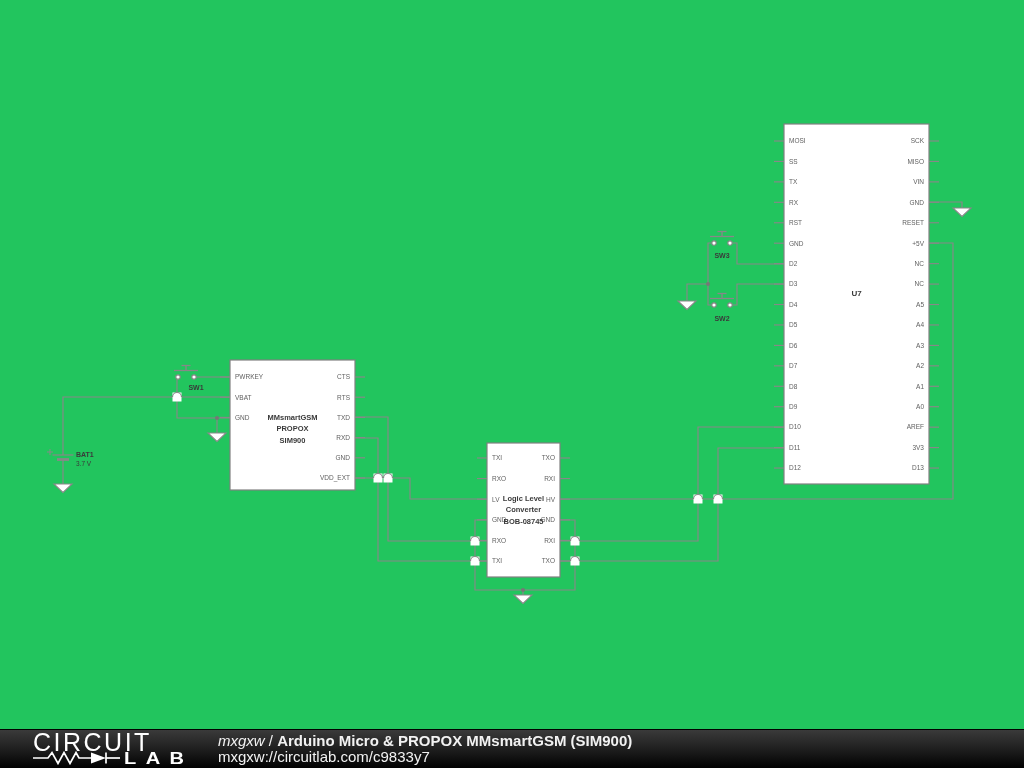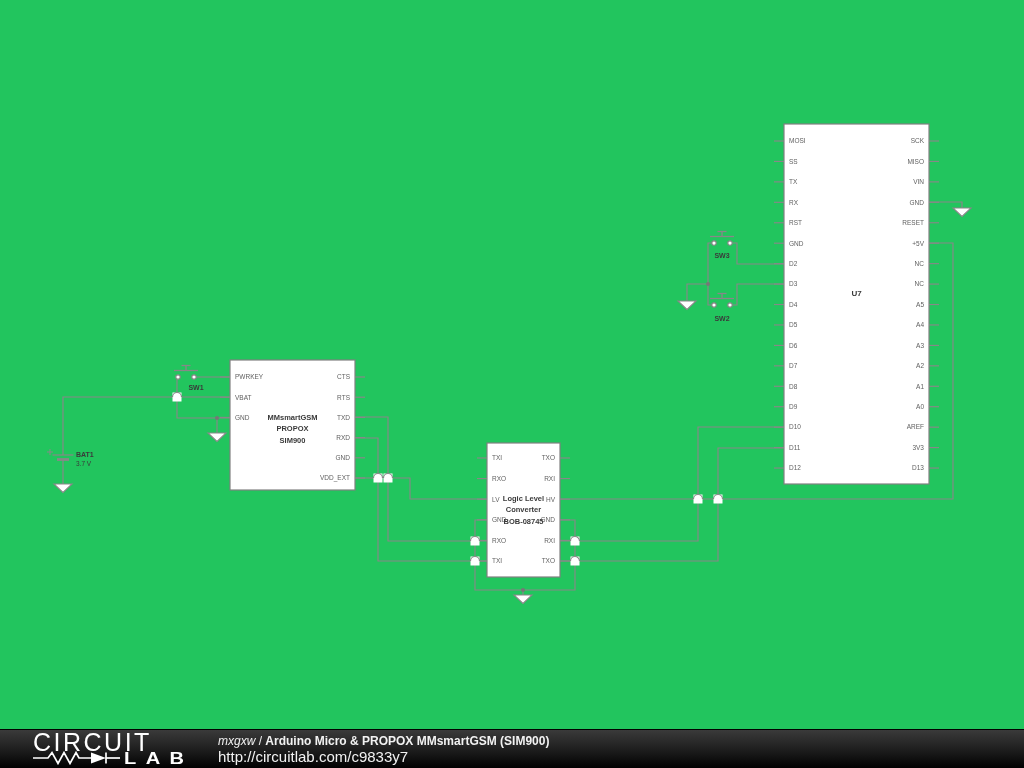--- a/index.html
+++ b/index.html
@@ -9,21 +9,21 @@
   #schem text{font-family:"Liberation Sans",sans-serif;}
   .footer{position:absolute;left:0;top:729px;width:1024px;height:39px;
           background:linear-gradient(180deg,#3a3a3a 0%,#242424 40%,#0d0d0d 78%,#000 100%);
           border-top:1px solid #000;}
   .logo{position:absolute;left:33px;top:1px;color:#fff;}
   .logo-top{font-size:25px;letter-spacing:2.5px;line-height:22px;font-weight:400;}
   .logo-bottom{display:flex;align-items:flex-end;height:15px;margin-top:-2px;}
   .logo-lab{font-weight:bold;font-size:17px;letter-spacing:8px;margin-left:3px;line-height:15px;
             display:inline-block;transform:scaleX(1.18);transform-origin:left center;}
   .ftext{position:absolute;left:218px;top:3px;color:#f2f2f2;}
-  .l1{font-size:12px;line-height:16px;white-space:pre;text-align:right;}
+  .l1{font-size:15px;line-height:16px;white-space:pre;text-align:right;}
   .author{font-style:italic;}
   .btitle{font-weight:bold;}
   .l2{font-size:15px;line-height:16px;}
 </style>
 </head>
 <body>
 
 <div class="stage">
 
   <svg id="schem" width="1024" height="729">
@@ -239,17 +239,17 @@
           <path d="M0,8 H15 L19,2.5 L25,13.5 L31,2.5 L37,13.5 L43,2.5 L46,8 H58" stroke="#ffffff" stroke-width="1.7" fill="none"></path>
           <path d="M58,2.5 L58,13.5 L73,8 Z" fill="#ffffff"></path>
           <path d="M73,2.5 V13.5" stroke="#ffffff" stroke-width="1.7" fill="none"></path>
           <path d="M73,8 H87" stroke="#ffffff" stroke-width="1.7" fill="none"></path>
         </svg>
         <span class="logo-lab">LAB</span>
       </div>
     </div>
     <div class="ftext">
       <div class="l1"><span class="author">mxgxw</span><span> / </span><span class="btitle">Arduino Micro &amp; PROPOX MMsmartGSM (SIM900)</span></div>
-      <div class="l2">http://circuitlab.com/c9833y7</div>
+      <div class="l2">mxgxw://circuitlab.com/c9833y7</div>
     </div>
   </div>
 
 </div>
 
 </body></html>

